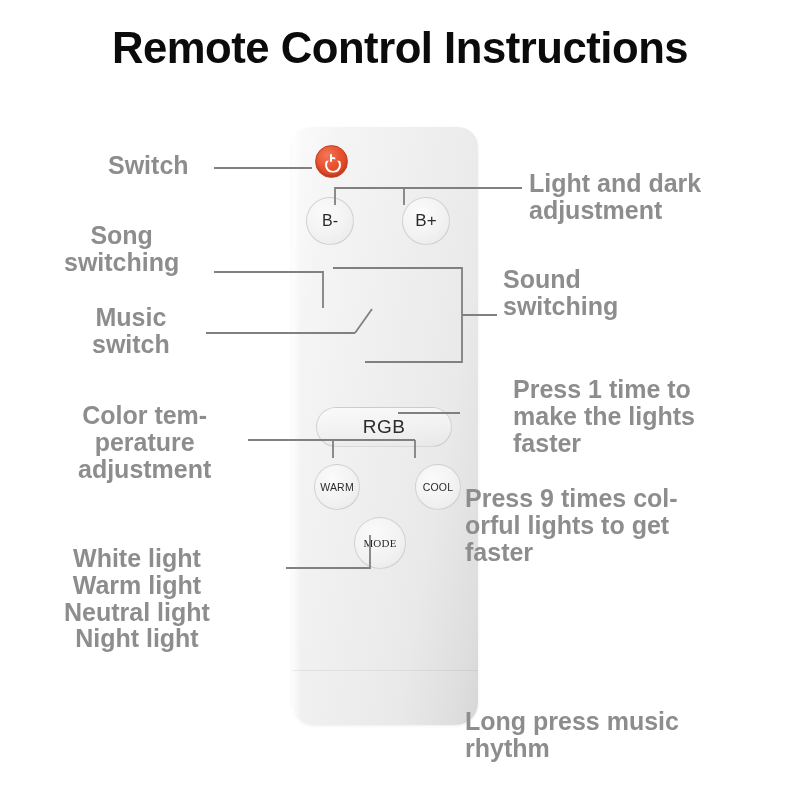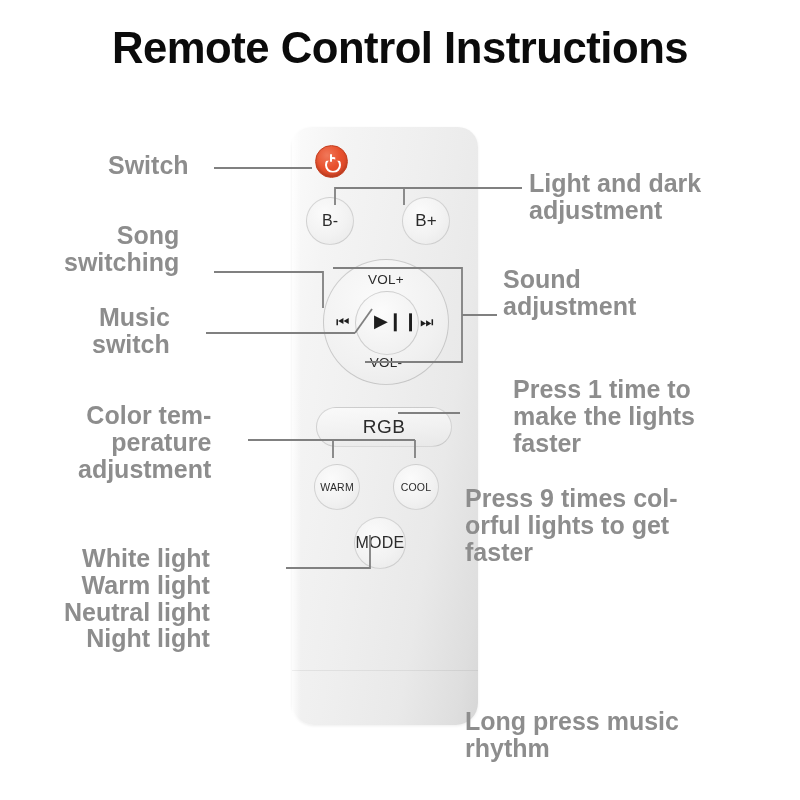--- a/index.html
+++ b/index.html
@@ -168,35 +168,35 @@
     width: 136px;
     height: 40px;
     border-radius: 20px;
     border: 1px solid rgba(0,0,0,0.13);
     background: linear-gradient(175deg, #fafafa 0%, #f1f1f1 55%, #e8e8e8 100%);
     font-size: 19px;
     letter-spacing: 0.5px;
   }
 
   #warm-btn { left: 22px;  top: 337px; width: 46px; height: 46px; font-size: 10.5px; letter-spacing: 0.2px; justify-content: center; }
-  #cool-btn { left: 101px; top: 337px; width: 46px; height: 46px; font-size: 10.5px; letter-spacing: 0.2px; }
-  #mode-btn { left: 62px;  top: 390px; width: 52px; height: 52px; font-size: 16px;  letter-spacing: 0.2px; }
+  #cool-btn { left: 123px; top: 337px; width: 46px; height: 46px; font-size: 10.5px; letter-spacing: 0.2px; }
+  #mode-btn { left: 62px;  top: 390px; width: 52px; height: 52px; font-size: 11px;  letter-spacing: 0.2px; font-family: Liberation Serif, serif; }
 
   
   .label {
     position: absolute;
     color: #8d8d8d;
     font-weight: bold;
     font-family: "Liberation Sans", sans-serif;
     font-size: 25px;
     line-height: 1.07;
     white-space: pre-line;
   }
   .label.right { text-align: left; }
-  .label.left  { text-align: right; }
+  .label.left  { text-align: center; }
 
   #lbl-switch        { left: 108px; top: 152px; }
   #lbl-song          { left: 64px;  top: 222px; }
   #lbl-music         { left: 92px;  top: 304px; }
   #lbl-colortemp     { left: 78px;  top: 402px; }
   #lbl-lightmodes    { left: 64px;  top: 545px; }
 
   #lbl-lightdark     { left: 529px; top: 170px; }
   #lbl-sound         { left: 503px; top: 266px; }
   #lbl-press1        { left: 465px; top: 376px; margin-left: 48px; }
@@ -230,28 +230,20 @@
       </div>
     </div>
 
     <div class="btn circle-btn" id="bminus-btn">
       <span>B-</span>
     </div>
     <div class="btn circle-btn" id="bplus-btn">
       <span>B+</span>
     </div>
 
-    <div id="vol-pad">
-      <div class="pad-label" id="vol-plus">VOL+</div>
-      <div class="pad-label" id="vol-minus">VOL-</div>
-      <div id="vol-inner"></div>
-      <div class="transport" id="prev-btn">⏮</div>
-      <div class="transport" id="next-btn">⏭</div>
-      <div class="transport" id="play-btn">▶❙❙</div>
-    </div>
 
     <div class="btn" id="rgb-btn">
       <span>RGB</span>
     </div>
 
     <div class="btn circle-btn" id="warm-btn">
       <span>WARM</span>
     </div>
     <div class="btn circle-btn" id="cool-btn">
       <span>COOL</span>
@@ -296,21 +288,21 @@
 perature
 adjustment</div>
   <div class="label left" id="lbl-lightmodes">White light
 Warm light
 Neutral light
 Night light</div>
 
   <div class="label right" id="lbl-lightdark">Light and dark
 adjustment</div>
   <div class="label right" id="lbl-sound">Sound
-adjustment</div>
+switching</div>
   <div class="label right" id="lbl-press1">Press 1 time to
 make the lights
 faster</div>
   <div class="label right" id="lbl-press2">Press 9 times col-
 orful lights to get
 faster</div>
   <div class="label right" id="lbl-longpress">Long press music
 rhythm</div>
 
 </div>

